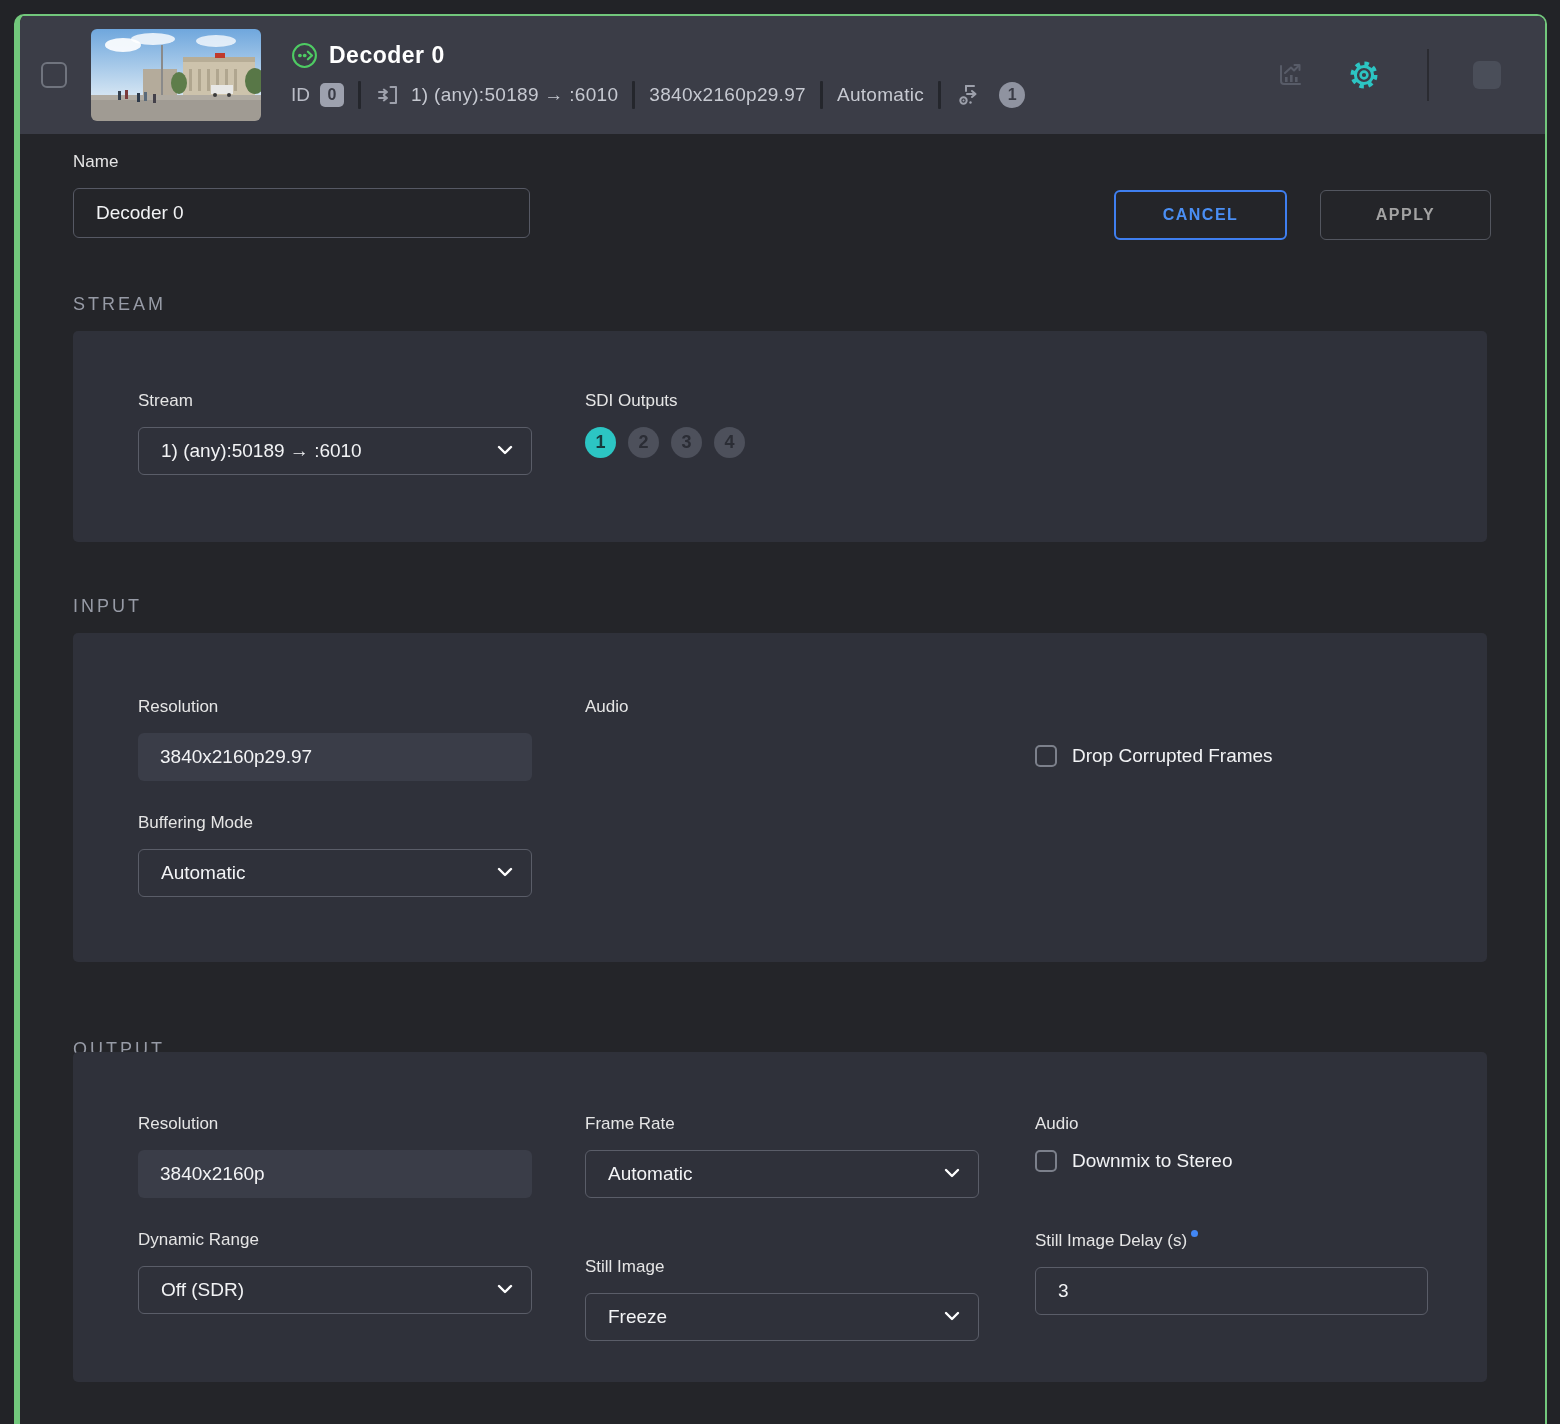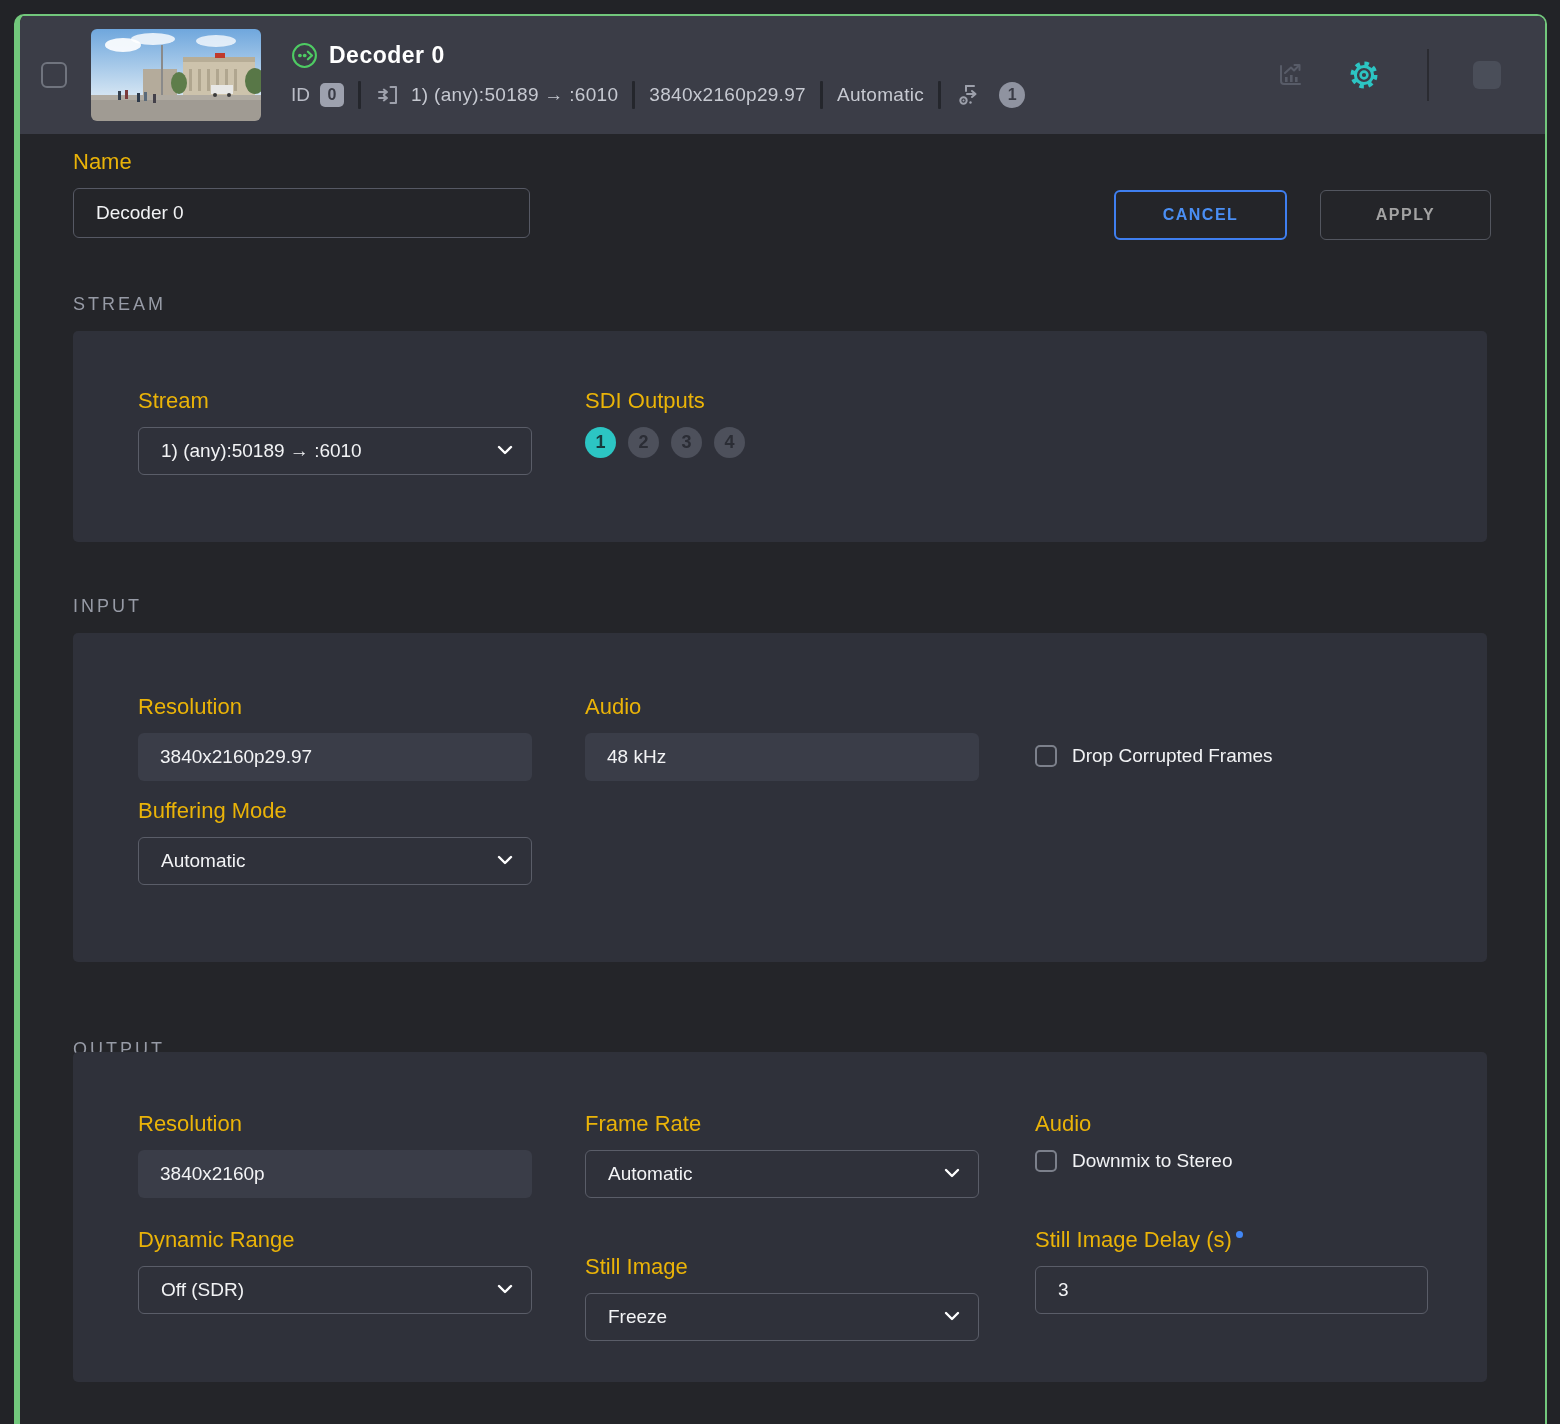--- a/index.html
+++ b/index.html
@@ -55,21 +55,21 @@
     align-items:center; justify-content:center;
   }
   .hdr-spacer { flex:1; }
   .hdr-actions { display:flex; align-items:center; margin-right:44px; }
   .icon-btn { display:inline-flex; cursor:pointer; }
   .icon-btn + .icon-btn { margin-left:42px; }
   .hdr-divider { width:2px; height:52px; background:#2a2b31; margin:0 44px 0 46px; }
   .tile-btn { width:28px; height:28px; background:#4a4e59; border-radius:6px; cursor:pointer; }
   
   .pbody { position:relative; height:1382px; }
-  .flabel { display:block; color:#eab308; font-size:22px; line-height:20px; margin-bottom:16px; }
+  .flabel { display:block; color:#e5e5e5; font-size:17px; line-height:20px; margin-bottom:16px; }
   .section-title {
     position:absolute; left:53px;
     color:#979ba6; font-size:18px; letter-spacing:3px;
   }
   .card {
     position:absolute; left:53px; width:1414px;
     background:#2f313a; border-radius:5px;
   }
   .fg { position:absolute; }
   .txt-input {
@@ -273,29 +273,26 @@
     <div class="section-title" style="top:462px;">INPUT</div>
     <div class="card" style="top:499px; height:329px;">
       <div class="fg" style="left:65px; top:64px;">
         <span class="flabel">Resolution</span>
         <div class="ro-field">
           <span>3840x2160p29.97</span>
         </div>
       </div>
       <div class="fg" style="left:512px; top:64px;">
         <span class="flabel">Audio</span>
-        <div class="ro-field">
-          <span>48 kHz</span>
-        </div>
       </div>
       <div class="fg check-row" style="left:962px; top:112px;">
         <span class="check"></span>
         <span class="cklabel">Drop Corrupted Frames</span>
       </div>
-      <div class="fg" style="left:65px; top:168px;">
+      <div class="fg" style="left:65px; top:180px;">
         <span class="flabel">Buffering Mode</span>
         <div class="select">
           <span>Automatic</span>
           <svg class="chev" width="16" height="10" viewBox="0 0 16 10" fill="none" stroke="#ffffff" stroke-width="2.4" stroke-linecap="round" stroke-linejoin="round">
               <path d="M2 2 L8 8 L14 2"></path>
             </svg>
         </div>
       </div>
     </div>
 

